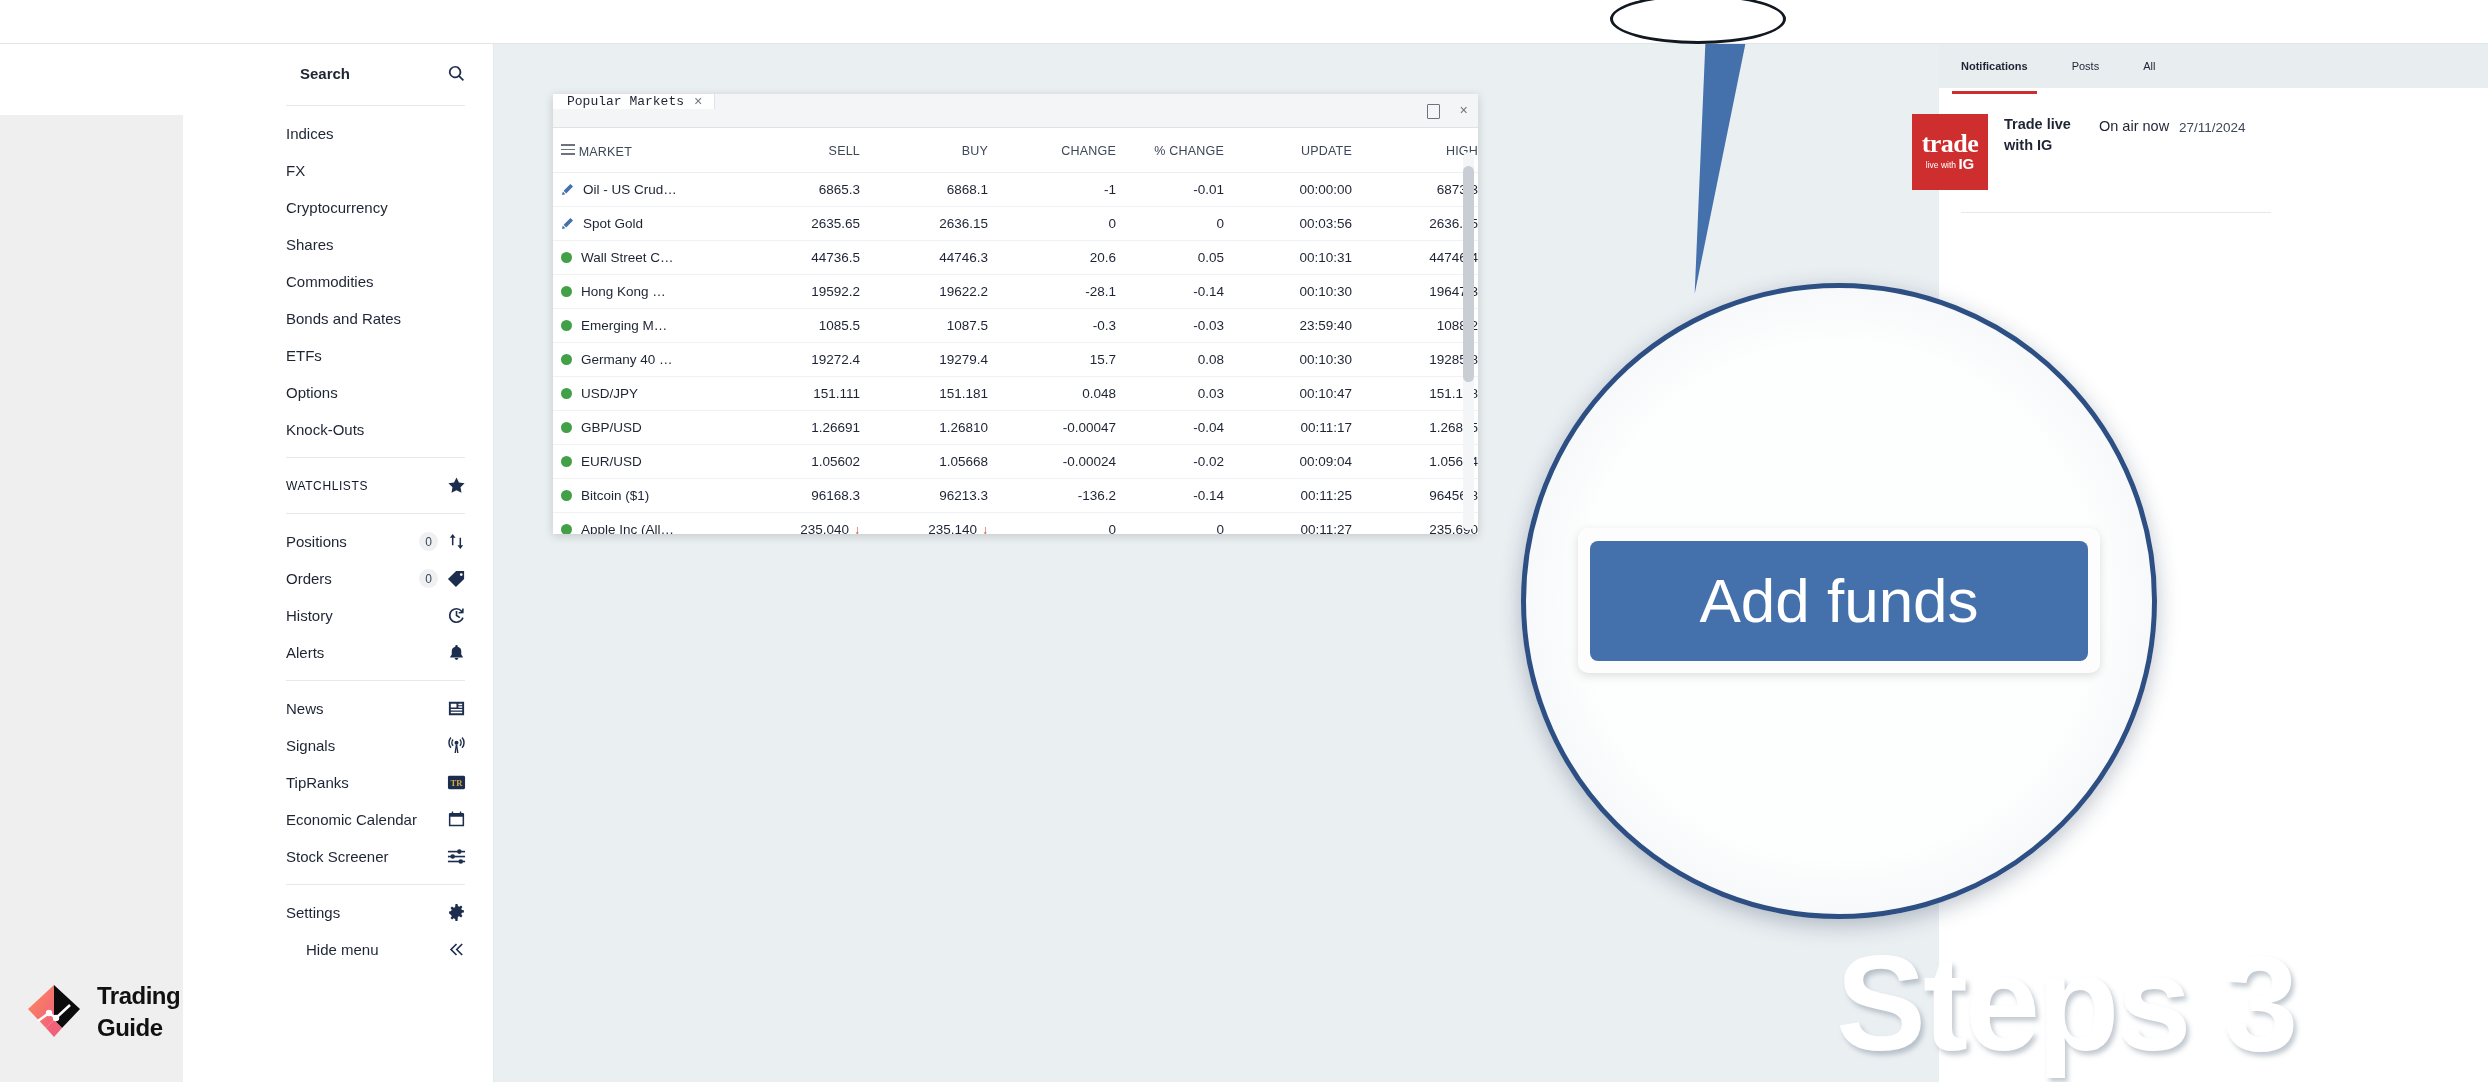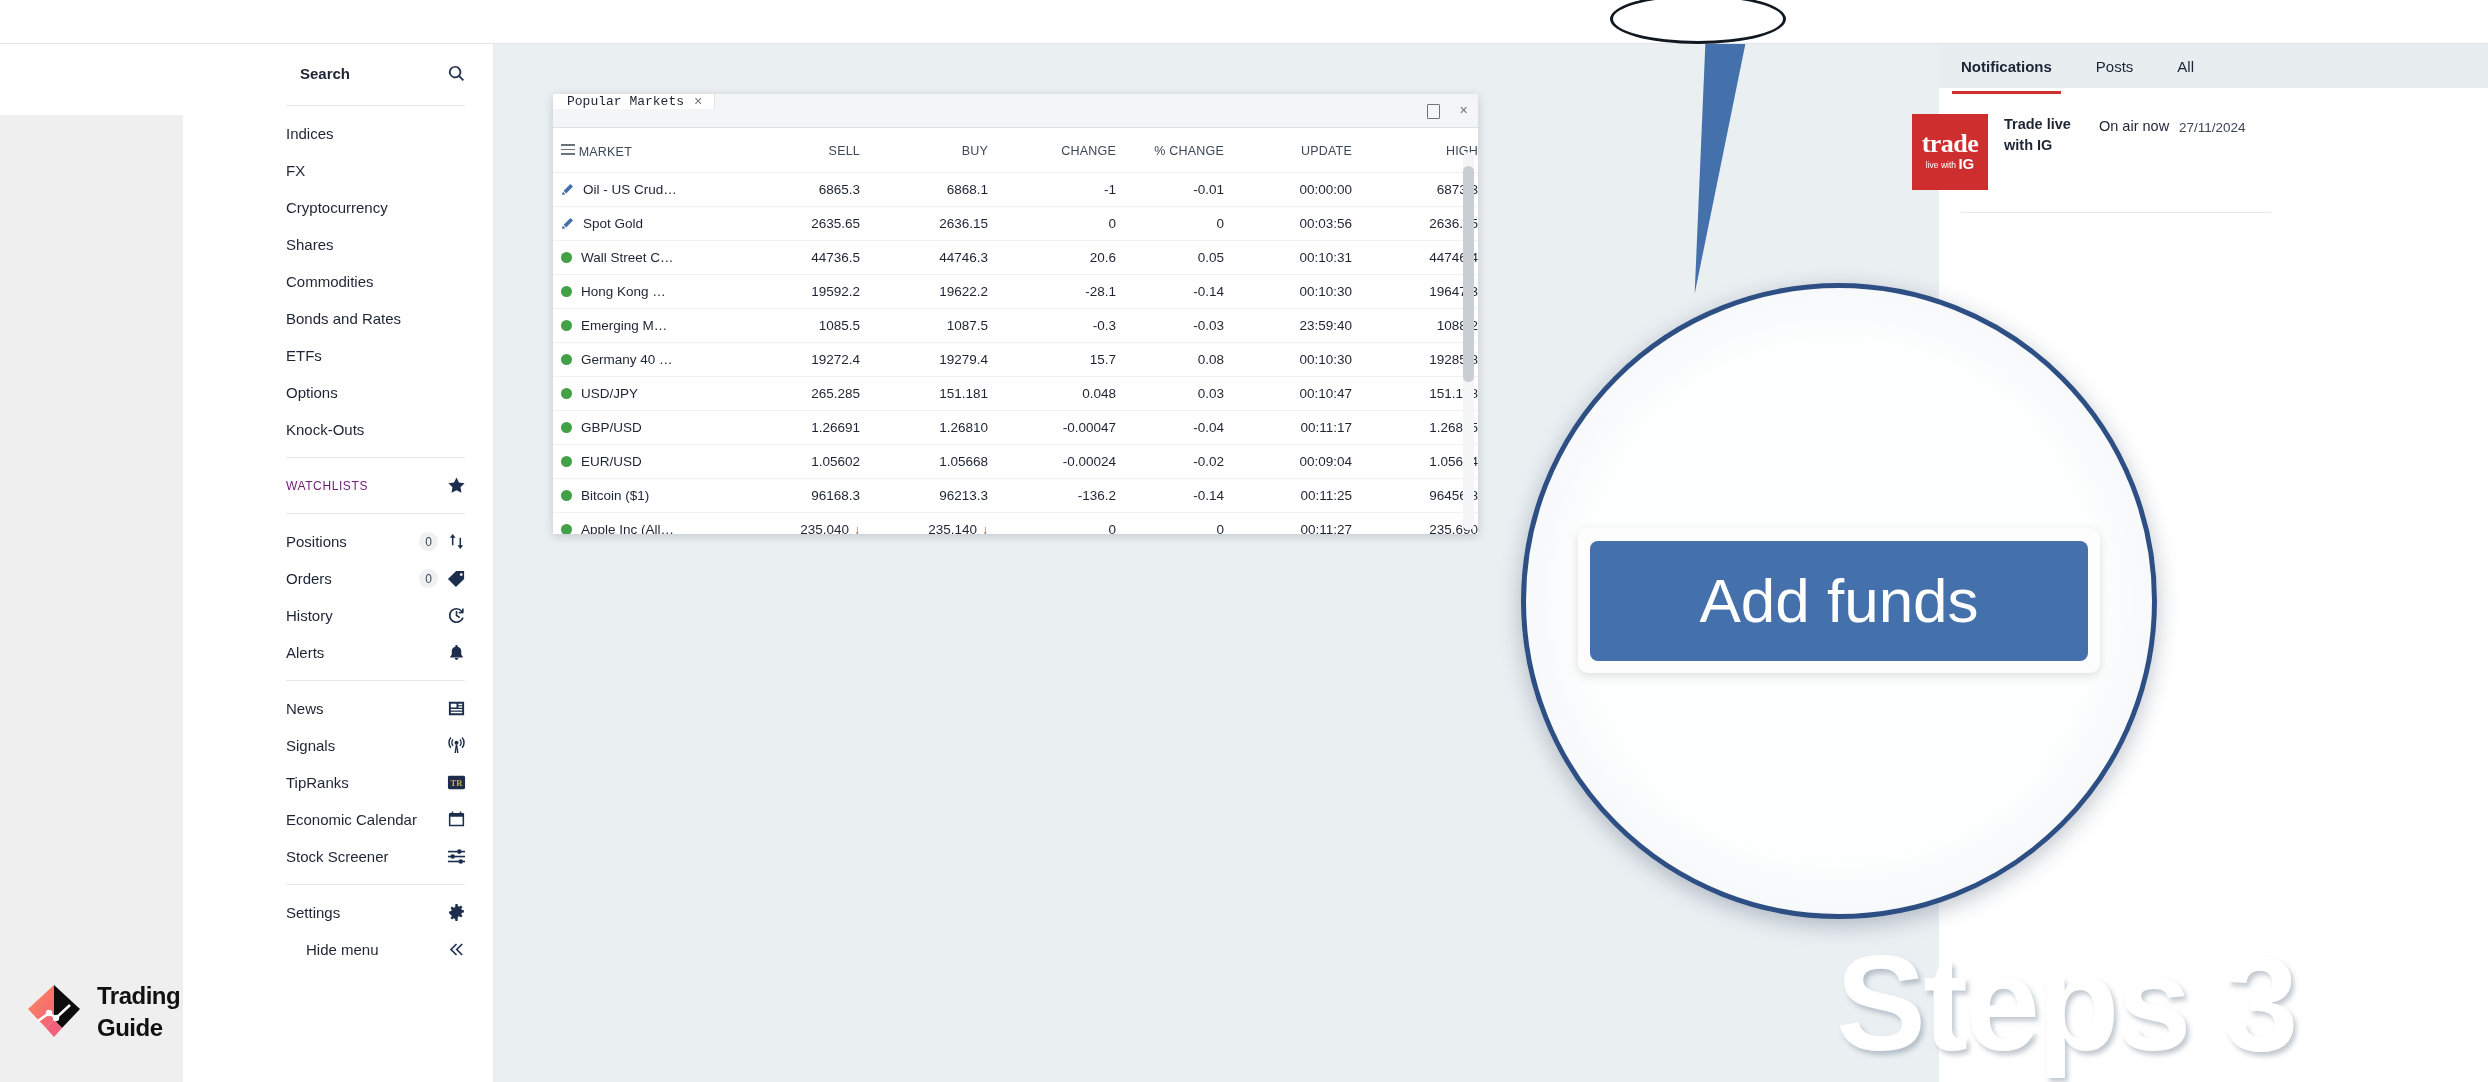--- a/index.html
+++ b/index.html
@@ -179,21 +179,21 @@
   .sb-row {
     display: flex; align-items: center; justify-content: space-between;
     padding: 0 27px 0 28px;
     height: 37px;
     font-size: 15px; color: #1d2433;
     cursor: pointer;
   }
   .sb-row .lbl { white-space: nowrap; }
   .sb-hr { height: 1px; background: #e6e9eb; margin: 9px 28px 9px 28px; }
   .sb-section-title {
-    font-size: 12px; color: #701a75; letter-spacing: .6px;
+    font-size: 12px; color: #0f172a; letter-spacing: .6px;
   }
   .badge {
     display: inline-flex; align-items: center; justify-content: center;
     min-width: 19px; height: 19px; border-radius: 50%;
     background: #eef0f2; color: #3c4757; font-size: 12px;
     margin-right: 9px;
   }
   .sb-right { display: flex; align-items: center; }
   .icon { width: 19px; height: 19px; display: inline-block; color: #1d2d4d; }
   .icon svg { display: block; width: 100%; height: 100%; fill: currentColor; }
@@ -343,21 +343,21 @@
   
   .rp-tabs {
     position: absolute; left: 1939px; top: 44px;
     width: 549px; height: 44px;
     display: flex; align-items: center; gap: 0;
     z-index: 22;
   }
   .rp-tab {
     padding: 0 22px; height: 56px;
     display: flex; align-items: center;
-    font-size: 15px; color: #1d2433; cursor: pointer;
+    font-size: 11px; color: #1d2433; cursor: pointer;
     position: relative;
   }
   .rp-tab.active { font-weight: bold; }
   .rp-tab.active::after {
     content: ""; position: absolute; left: 13px; right: 13px; bottom: 0;
     height: 3px; background: #cf2e2e;
   }
   .notif {
     position: absolute; left: 1912px; top: 114px;
     width: 330px; display: flex; gap: 16px;
@@ -787,21 +787,21 @@
             <td>00:10:30</td>
             <td>19285.8</td>
           </tr>
           <tr>
             <td class="c-mkt">
               <span class="mk-cell">
                 <span class="dot"></span>
                 <span>USD/JPY</span>
               </span>
             </td>
-            <td><span>265.285</span></td>
+            <td><span>151.111</span></td>
             <td><span>151.181</span></td>
             <td class="up">0.048</td>
             <td class="up">0.03</td>
             <td>00:10:47</td>
             <td>151.188</td>
           </tr>
           <tr>
             <td class="c-mkt">
               <span class="mk-cell">
                 <span class="dot"></span>

